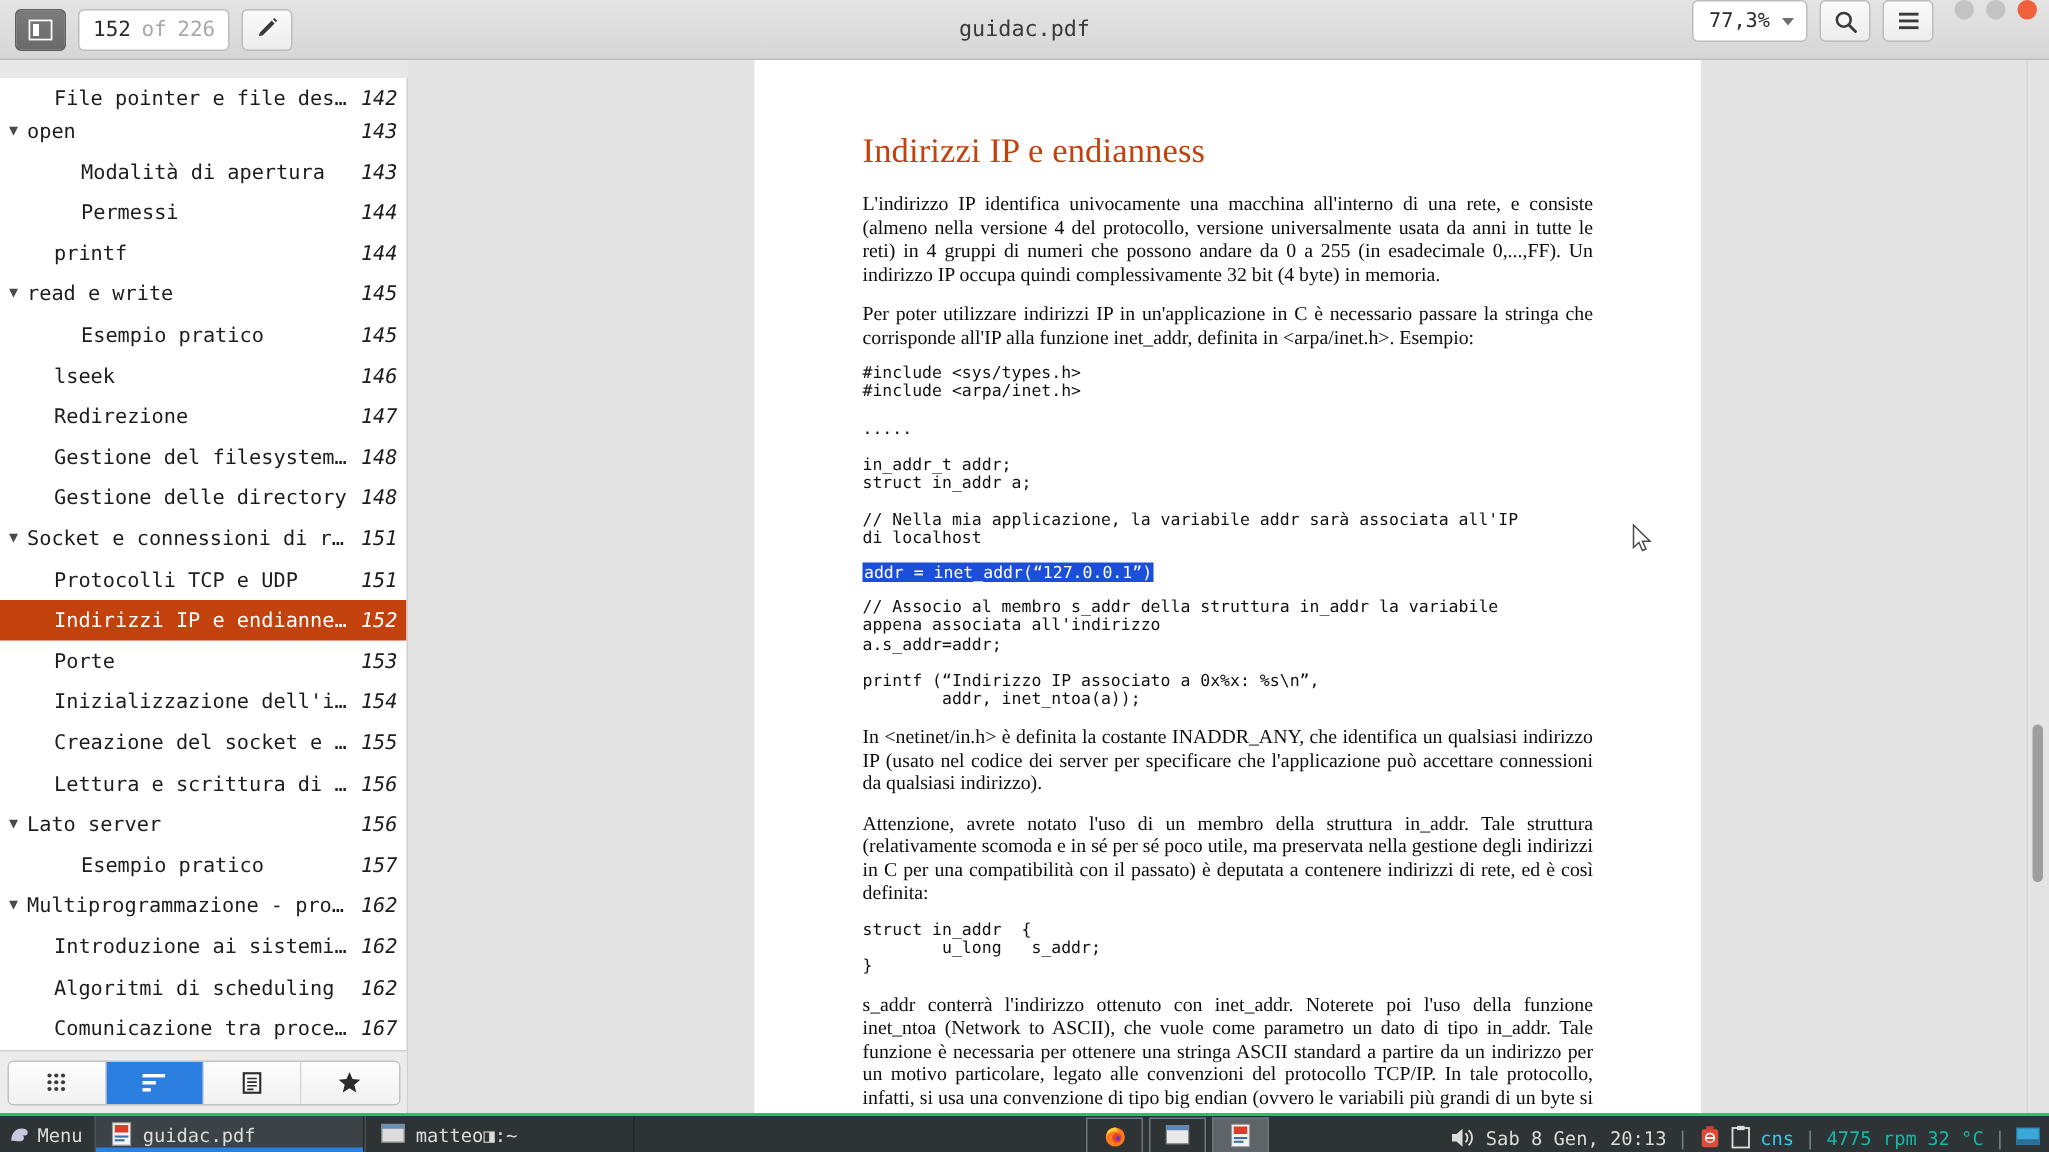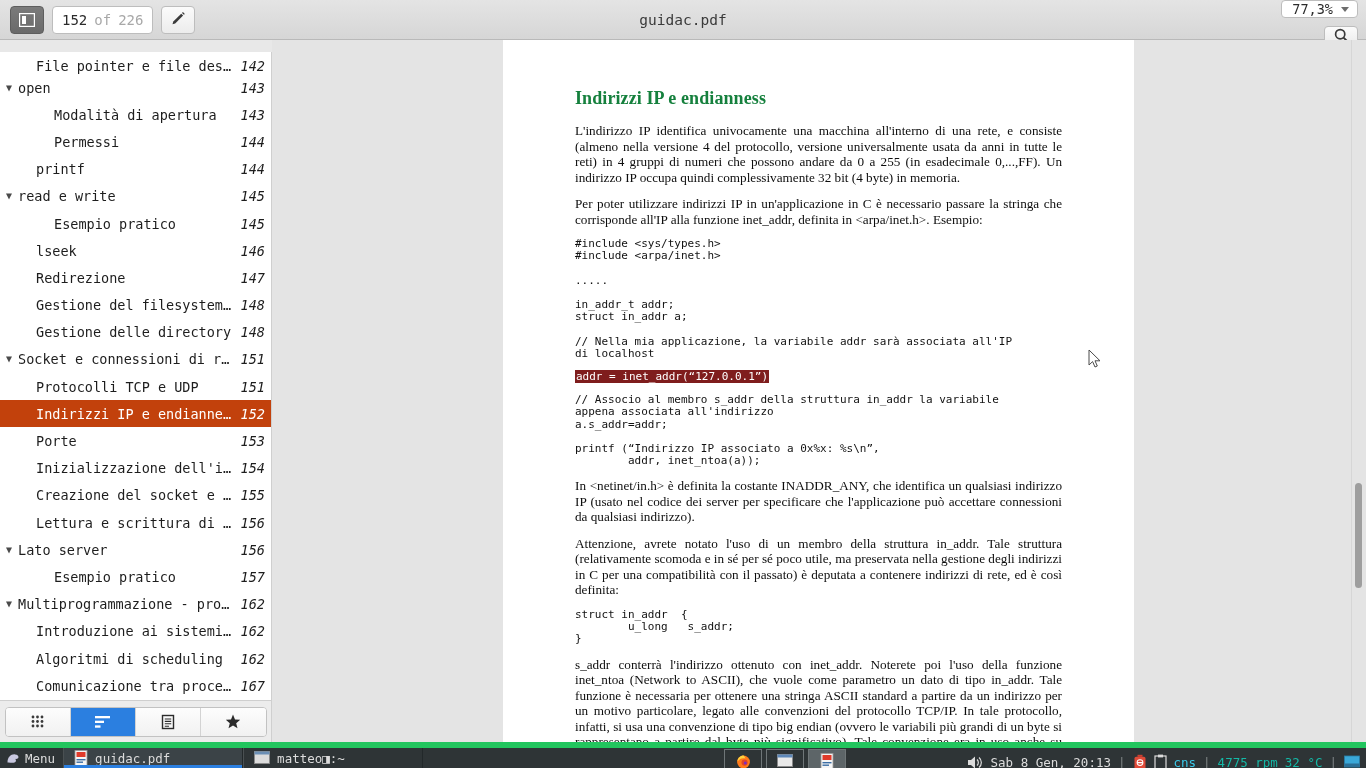--- a/index.html
+++ b/index.html
@@ -22,21 +22,21 @@
   #toolbar {
     position: relative;
     height: 40px; min-height: 40px;
     background: linear-gradient(to bottom, #e4e4e4 0%, #d6d6d6 100%);
     border-bottom: 1px solid #b9b9b9;
     display: flex; align-items: center;
   }
   .tb-left { display: flex; align-items: center; gap: 8px; padding-left: 10px; }
   .tb-right {
     position: absolute; right: 8px; top: 0; height: 40px;
-    display: flex; align-items: flex-end; gap: 8px; flex-direction: column;
+    display: flex; align-items: flex-start; gap: 8px;
   }
   .tb-btn {
     height: 28px; min-width: 34px;
     background: linear-gradient(to bottom, #fbfbfb, #ececec);
     border: 1px solid #bdbdbd; border-radius: 4px;
     display: flex; align-items: center; justify-content: center;
     cursor: pointer;
   }
   .tb-btn.dark {
     background: linear-gradient(to bottom, #7b7b7b, #6a6a6a);
@@ -144,44 +144,44 @@
   #page {
     position: absolute;
     left: 231px; top: 0px;
     width: 631px; height: 900px;
     background: #ffffff;
   }
   #page-inner { padding: 48px 72px 0 72px; }
 
   h1.doc-title {
     font-family: "Liberation Serif", serif;
-    font-weight: bold;
-    font-size: 18px;
-    color: #15803d;
+    font-weight: normal;
+    font-size: 23px;
+    color: #c2410c;
     margin-bottom: 14px;
     letter-spacing: .1px;
   }
   p.doc-p {
     font-family: "Liberation Serif", serif;
     font-size: 13.2px;
     line-height: 15.5px;
     text-align: justify;
     color: #0d0d0d;
     margin-bottom: 11px;
   }
   pre.code {
     font-family: "DejaVu Sans Mono", monospace;
     font-size: 11px;
     line-height: 12.2px;
     color: #111;
     margin-bottom: 11px;
     white-space: pre-wrap;
   }
   pre.code .hl {
-    background: #7f1d1d; color: #ffffff;
+    background: #1d4ed8; color: #ffffff;
     padding: 0 1px;
   }
 
   
   #doc-scrollbar {
     position: absolute; right: 0; top: 0; bottom: 0; width: 15px;
     background: #e4e4e4;
     border-left: 1px solid #d6d6d6;
   }
   #doc-scroll-thumb {
@@ -199,21 +199,21 @@
 
   
   #taskbar {
     position: absolute; left: 0; bottom: 0;
     width: 1366px; height: 26px;
     background: #2e3436;
     display: flex; align-items: stretch;
     font-family: "DejaVu Sans Mono", monospace;
     font-size: 12.5px;
     color: #dcdcdc;
-    border-top: 6px solid #22c55e;
+    border-top: 2px solid #22c55e;
   }
   #menu-button {
     display: flex; align-items: center; gap: 3px;
     padding: 0 8px 0 5px;
     cursor: pointer;
   }
   .task-item {
     display: flex; align-items: center; gap: 7px;
     padding: 0 10px;
     border-left: 1px solid #4a5052;

